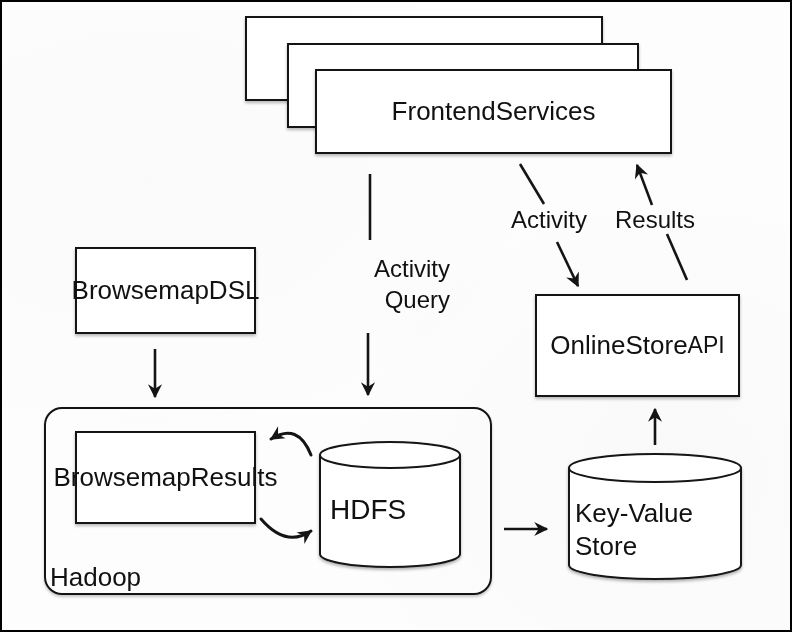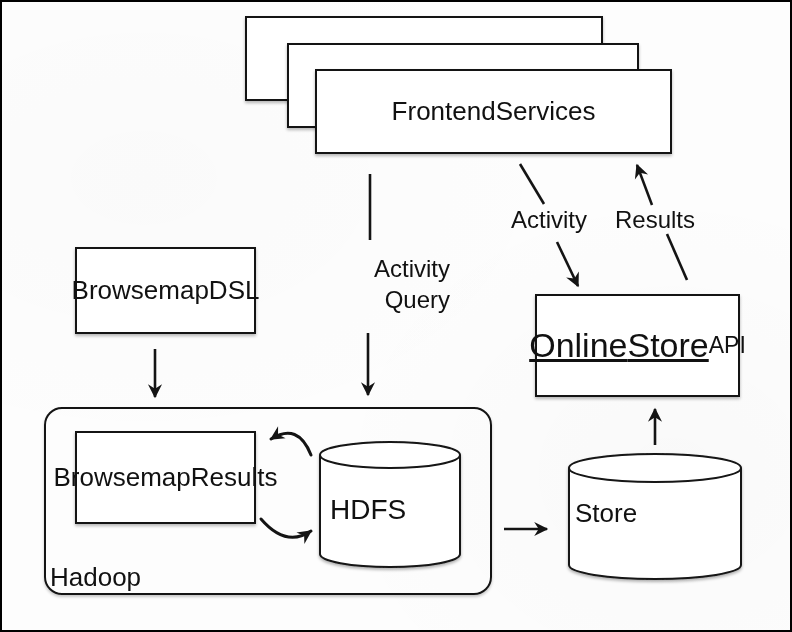--- a/index.html
+++ b/index.html
@@ -62,21 +62,21 @@
     z-index: 3;
     white-space: nowrap;
   }
 
   .cyl-label {
     position: absolute;
     z-index: 3;
     white-space: nowrap;
   }
 
-  .api-line { font-size: 34px; line-height: 33px; text-decoration: underline; }
+  .api-line { font-size: 26px; line-height: 33px; }
   .api-sub  { font-size: 23px; line-height: 31px; }
 </style>
 </head>
 <body>
 
 <div class="stage">
 
   <div class="hadoop-box">
     <span class="hadoop-label">Hadoop</span>
   </div>
@@ -139,20 +139,21 @@
 
   <div class="node" style="left:533px; top:292px; width:205px; height:103px;">
     <div class="api-line">Online</div>
     <div class="api-line">Store</div>
     <div class="api-sub">API</div>
   </div>
 
   <div class="cyl-label" style="left:328px; top:492px; width:120px; font-size:28px;">HDFS</div>
 
   <div class="cyl-label" style="left:573px; top:495px; width:160px; font-size:26px; line-height:33px;">
+    <div>Key-Value</div>
     <div>Store</div>
   </div>
 
   <div class="freelabel" style="left:288px; top:251px; width:160px;text-align:right;">
     <div>Activity</div>
     <div>Query</div>
   </div>
 
   <div class="freelabel" style="left:487px; top:202px; width:120px;">Activity</div>
 

